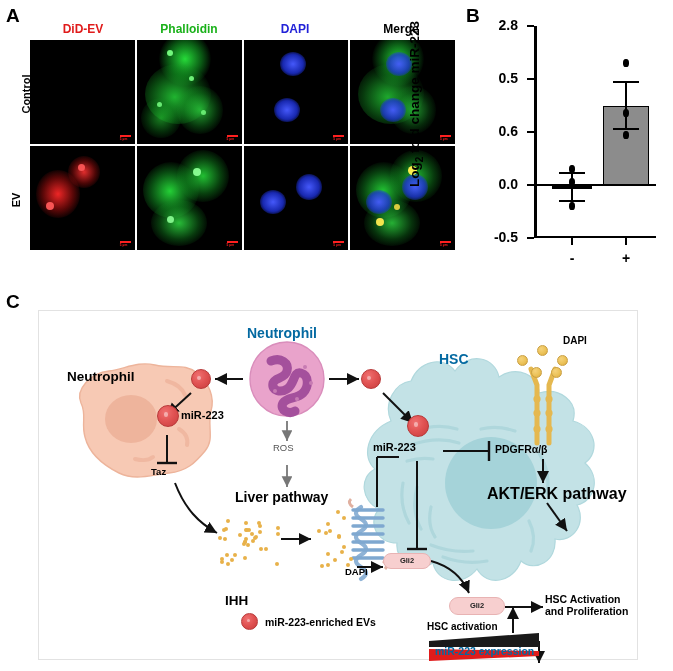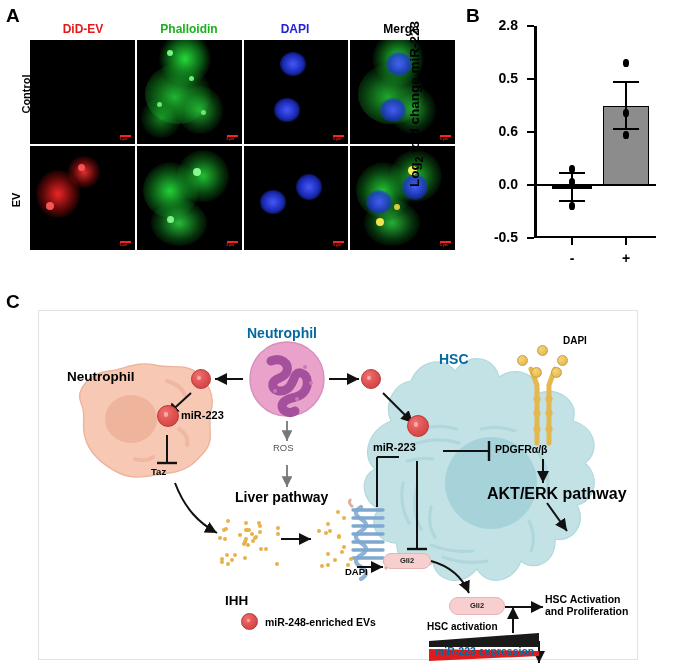--- a/index.html
+++ b/index.html
@@ -575,15 +575,15 @@
     <div class="c-text" style="left:524px; top:24px; font-size:10px;">DAPI</div>
     <div class="c-text" style="left:456px; top:132px; font-size:10.5px;">PDGFRα/β</div>
     <div class="c-text" style="left:334px; top:130px; font-size:11px;">miR-223</div>
     <div class="c-text" style="left:440px; top:174px; font-size:16px;margin-left:8px;">AKT/ERK pathway</div>
     <div class="c-text" style="left:506px; top:282px; font-size:10.5px;">
       <div>HSC Activation</div>
       <div>and Proliferation</div>
     </div>
     <div class="c-text" style="left:388px; top:310px; font-size:10px;">HSC activation</div>
     <div class="c-text c-red" style="left:396px; top:334px; font-size:10.5px;">miR-223 expression</div>
-    <div class="c-text" style="left:226px; top:305px; font-size:10.5px;">miR-248-enriched EVs</div>
+    <div class="c-text" style="left:226px; top:305px; font-size:10.5px;">miR-223-enriched EVs</div>
   </div>
 </div>
 
 </body></html>

